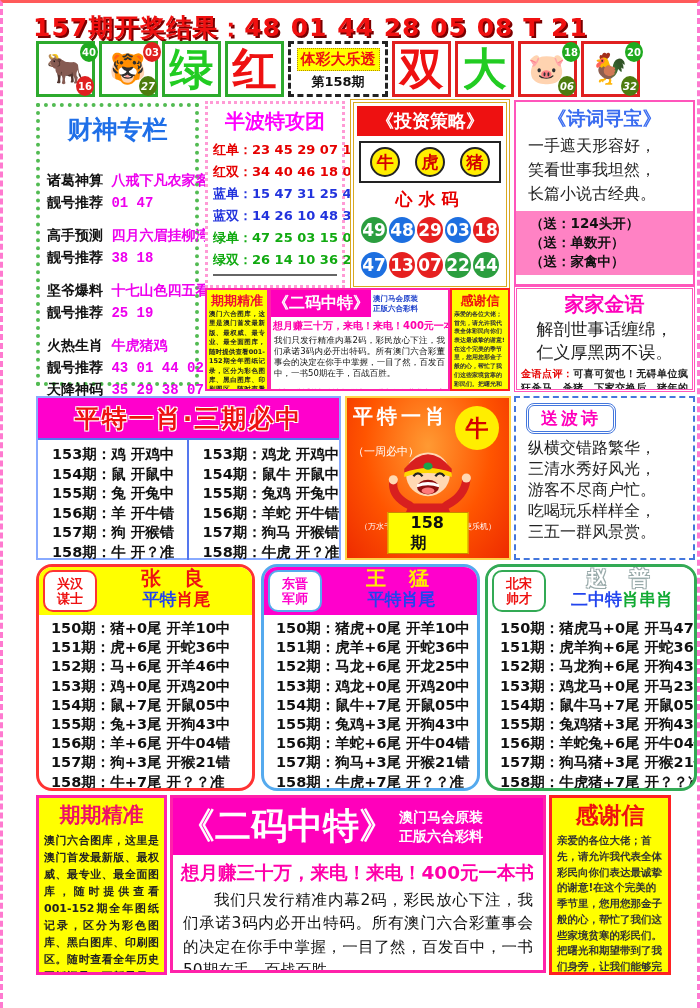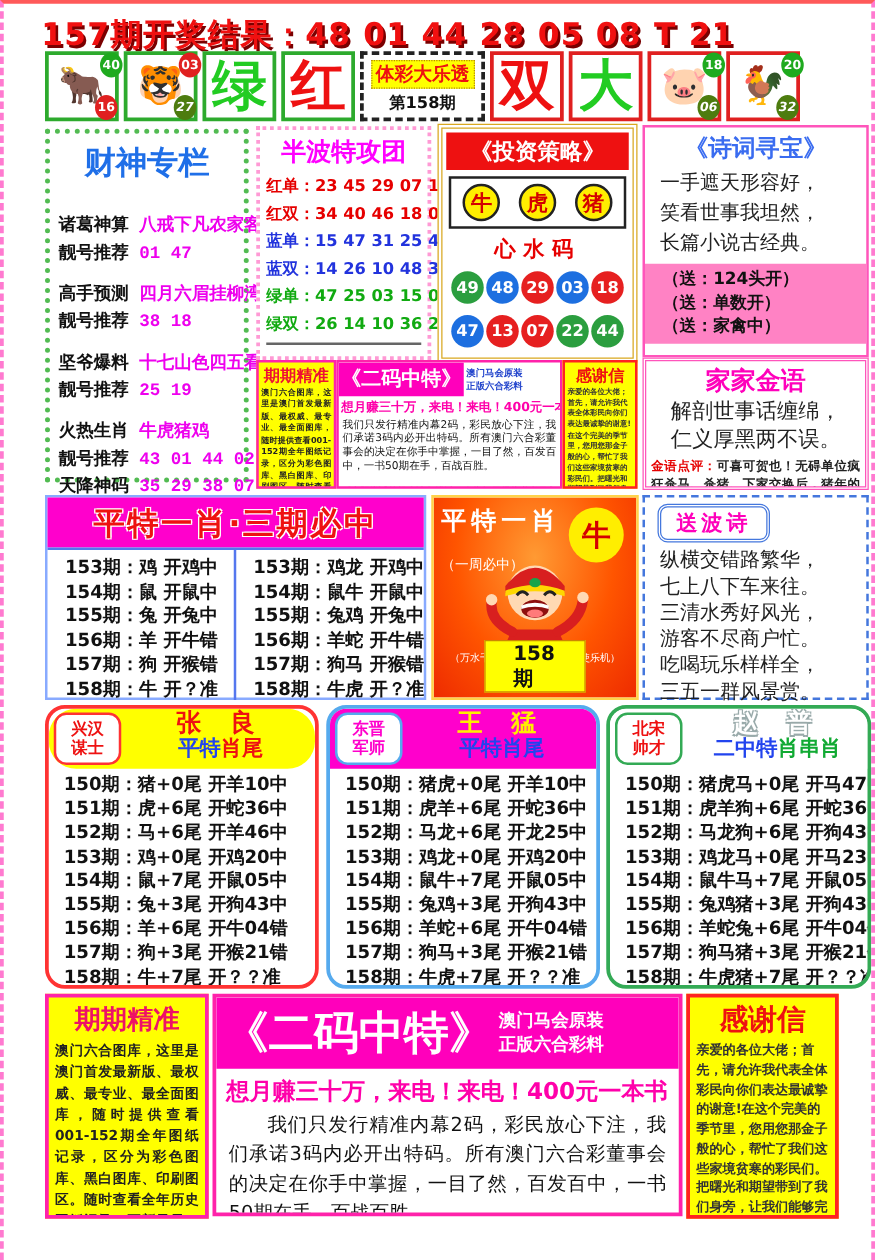--- a/index.html
+++ b/index.html
@@ -42,21 +42,21 @@
   .bb-sep { border-top:2px solid #666; margin-top:3px; }
 
   
   .touzi { position:absolute; left:347px; top:96px; width:160px; height:191px; border:4px double #d9a820; background:#fff; padding:3px; }
   .tz-head { background:#ee1111; color:#fff; font-weight:bold; font-size:18px; text-align:center; padding:3px 0; }
   .tz-zrow { display:flex; justify-content:space-around; border:2px solid #222; margin:5px 2px; padding:4px 2px; }
   .tz-z { width:30px; height:30px; border-radius:50%; background:#ffee00; border:2px solid #222; color:#d40000;
           font-weight:bold; font-size:17px; display:flex; align-items:center; justify-content:center; }
   .tz-sub { text-align:center; color:#e60000; font-weight:bold; font-size:17px; letter-spacing:6px; margin:4px 0 6px; }
   .tz-balls { display:flex; justify-content:space-between; padding:0 4px; margin-bottom:9px; }
-  .ball { width:26px; height:26px; border-radius:50%; color:#fff; font-weight:bold; font-size:13px;
+  .ball { width:26px; height:26px; border-radius:50%; color:#fff; font-weight:bold; font-size:17px;
           display:flex; align-items:center; justify-content:center; }
   .ball.c-green{background:#2b9e3f;color:#fff;} .ball.c-blue{background:#1d6fe0;color:#fff;} .ball.c-red{background:#e62020;color:#fff;}
 
   
   .shici { position:absolute; left:511px; top:97px; width:181px; height:186px; border:2px solid #ff55bb; background:#fff; }
   .sc-title { text-align:center; color:#3a6cf0; font-weight:bold; font-size:19px; padding:4px 0 2px; }
   .sc-line { font-size:16px; color:#222; line-height:24px; padding-left:12px; white-space:nowrap; }
   .sc-gifts { background:#ff82c4; margin-top:5px; padding:3px 0 4px 14px; }
   .sc-gift { font-size:13.5px; color:#111; font-weight:bold; line-height:19px; white-space:nowrap; }
 
@@ -111,21 +111,21 @@
   .sb-title { display:inline-block; border:3px double #4477dd; border-radius:8px; color:#ff00bb; font-weight:bold;
               font-size:17px; padding:1px 12px; margin:1px 0 3px 4px; letter-spacing:3px; }
   .sb-line { font-size:16px; color:#222; line-height:21px; padding-left:6px; white-space:nowrap; }
 
   
   .expert { position:absolute; top:561px; height:227px; background:#fff; border-radius:16px; overflow:hidden; }
   .e1 { left:33px; width:219px; border:3px solid #ff3333; }
   .e2 { left:258px; width:219px; border:3px solid #55aaee; }
   .e3 { left:482px; width:212px; border:3px solid #33aa55; }
   .ex-head { position:relative; height:48px; padding-left:62px; text-align:center; }
-  .e1 .ex-head { background:#ffff00;border-radius:22px; } .e2 .ex-head { background:#ff00cc; } .e3 .ex-head { background:#fff; }
+  .e1 .ex-head { background:#ffff00; } .e2 .ex-head { background:#ff00cc; } .e3 .ex-head { background:#fff; }
   .ex-badge { position:absolute; left:4px; top:3px; width:54px; height:42px; background:#fff; border-radius:10px;
               display:flex; flex-direction:column; align-items:center; justify-content:center; font-weight:bold; font-size:13px; line-height:15px; }
   .e1 .ex-badge { border:2px solid #ff3333; color:#ee1111; }
   .e2 .ex-badge { border:2px solid #55aaee; color:#ff00cc; }
   .e3 .ex-badge { border:2px solid #33aa55; color:#ee1111; }
   .ex-name { font-weight:bold; font-size:20px; letter-spacing:8px; line-height:22px; }
   .e1 .ex-name { color:#ee1111; } .e2 .ex-name { color:#ffee00; }
   .e3 .ex-name { color:#fff; text-shadow:-1px -1px 0 #9aa,1px -1px 0 #9aa,-1px 1px 0 #9aa,1px 1px 0 #9aa; }
   .ex-cat { font-weight:bold; font-size:17px; line-height:20px; }
   .ex-cat .p1 { color:#2244ee; } .e1 .ex-cat .p2 { color:#ee1111; }
@@ -358,21 +358,20 @@
       </svg>
     </div>
     <div class="yx-note">（万水千山有人行，精于敢再使乐机）</div>
     <div class="yx-issue">158期</div>
   </div>
 
   <div class="songbo">
     <div class="sb-title">送波诗</div>
     <div>
       <div class="sb-line">纵横交错路繁华，</div>
-        <div class="sb-line">七上八下车来往。</div>
         <div class="sb-line">三清水秀好风光，</div>
         <div class="sb-line">游客不尽商户忙。</div>
         <div class="sb-line">吃喝玩乐样样全，</div>
         <div class="sb-line">三五一群风景赏。</div>
     </div>
   </div>
 
   <div class="expert e1">
     <div class="ex-head">
       <div class="ex-badge">

